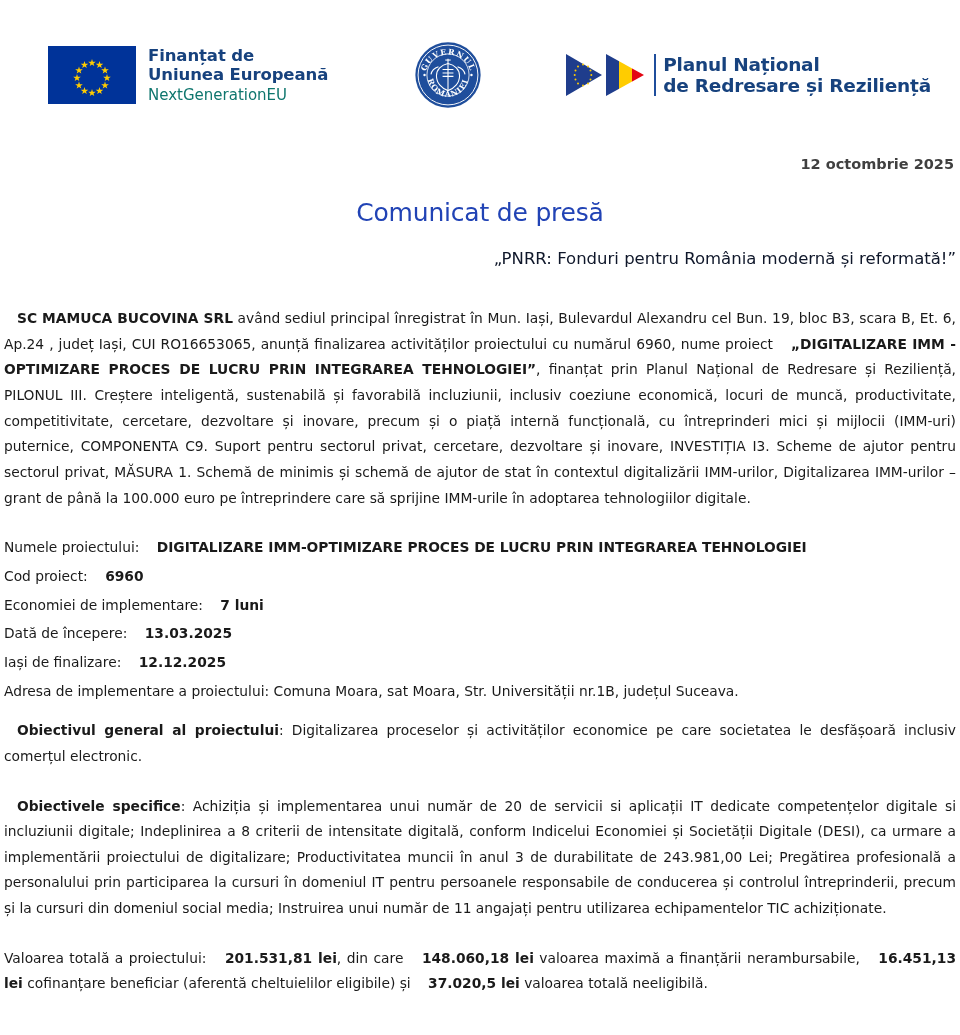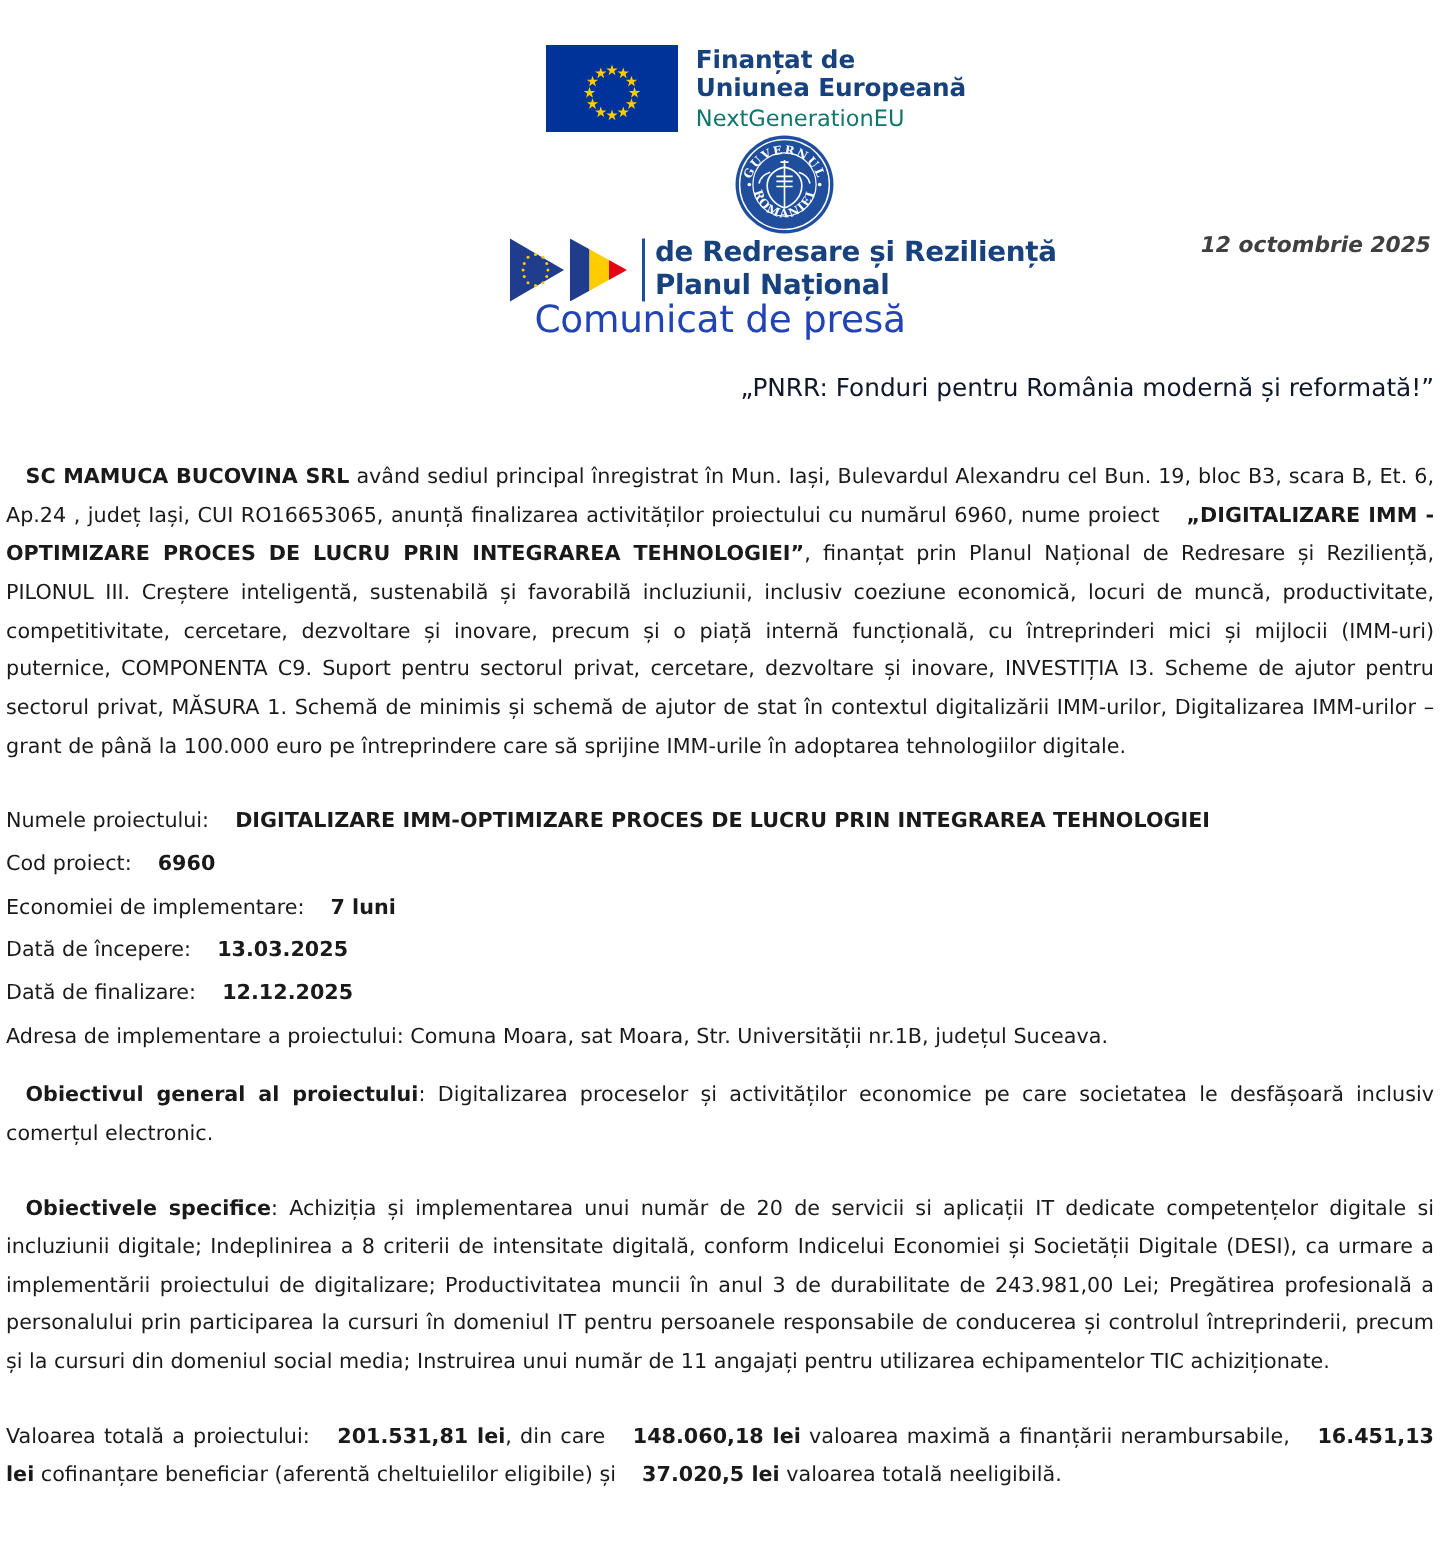--- a/index.html
+++ b/index.html
@@ -15,21 +15,20 @@
     color: #1a1a1a;
     overflow: hidden;
   }
 
   
   .logo-strip {
     display: flex;
     align-items: center;
     padding: 30px 0 0 0;
     height: 120px;
-    flex-direction: column;
   }
   .logo-eu {
     display: flex;
     align-items: center;
     margin-left: 48px;
   }
   .eu-flag {
     width: 88px;
     height: 58px;
     background: #003399;
@@ -89,21 +88,20 @@
     font-size: 18.5px;
     letter-spacing: -0.2px;
   }
 
   
   .doc {
     padding: 0 4px 0 4px;
   }
   .date-line {
     text-align: right;
-    font-style: italic;
     font-weight: bold;
     font-size: 14.5px;
     color: #404040;
     padding-right: 2px;
     margin-top: 36px;
   }
   .doc-title {
     text-align: center;
     color: #2143b5;
     font-weight: normal;
@@ -227,22 +225,22 @@
           <g clip-path="url(#chev2)">
             <rect x="42" y="2" width="13" height="42" fill="#1f3d8c"></rect>
             <rect x="55" y="2" width="13" height="42" fill="#FFCC00"></rect>
             <rect x="68" y="2" width="14" height="42" fill="#e30613"></rect>
           </g>
         </g>
       </svg>
     </div>
     <div class="pnrr-divider"></div>
     <div class="pnrr-text">
+      <div>Planul Național</div>
       <div>de Redresare și Reziliență</div>
-      <div>Planul Național</div>
     </div>
   </div>
 </div>
 
 <div class="doc">
 
   <div class="date-line">12 octombrie 2025</div>
 
   <div class="doc-title">Comunicat de presă</div>
 
@@ -256,21 +254,21 @@
 
     <div class="detail-line"><span>Numele proiectului: </span><b>DIGITALIZARE IMM-OPTIMIZARE PROCES DE LUCRU PRIN INTEGRAREA TEHNOLOGIEI</b></div>
 
     <div class="detail-line"><span>Cod proiect: </span><b>6960</b></div>
 
 
     <div class="detail-line"><span>Economiei de implementare: </span><b>7 luni</b></div>
 
     <div class="detail-line"><span>Dată de începere: </span><b>13.03.2025</b></div>
 
-    <div class="detail-line"><span>Dată de finalizare: </span><b>12.12.2025</b></div>
+    <div class="detail-line"><span>Iași de finalizare: </span><b>12.12.2025</b></div>
 
     <div class="detail-line">Adresa de implementare a proiectului: Comuna Moara, sat Moara, Str. Universității nr.1B, județul Suceava.</div>
 
     <div class="spacer-sm"></div>
 
     <p class="para"><b>Obiectivul general al proiectului</b><span>: Digitalizarea proceselor și activităților economice pe care societatea le desfășoară inclusiv comerțul electronic.</span></p>
 
     <div class="spacer-sm"></div>
 
     <p class="para"><b>Obiectivele specifice</b><span>: Achiziția și implementarea unui număr de 20 de servicii si aplicații IT dedicate competențelor digitale si incluziunii digitale; Indeplinirea a 8 criterii de intensitate digitală, conform Indicelui Economiei și Societății Digitale (DESI), ca urmare a implementării proiectului de digitalizare; Productivitatea muncii în anul 3 de durabilitate de 243.981,00 Lei; Pregătirea profesională a personalului prin participarea la cursuri în domeniul IT pentru persoanele responsabile de conducerea și controlul întreprinderii, precum și la cursuri din domeniul social media; Instruirea unui număr de 11 angajați pentru utilizarea echipamentelor TIC achiziționate.</span></p>

